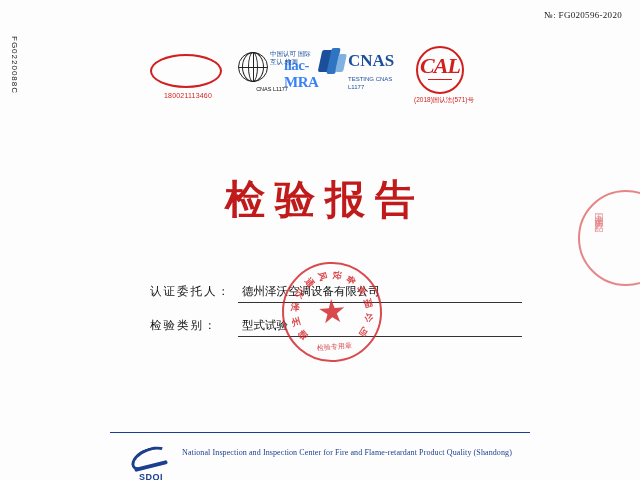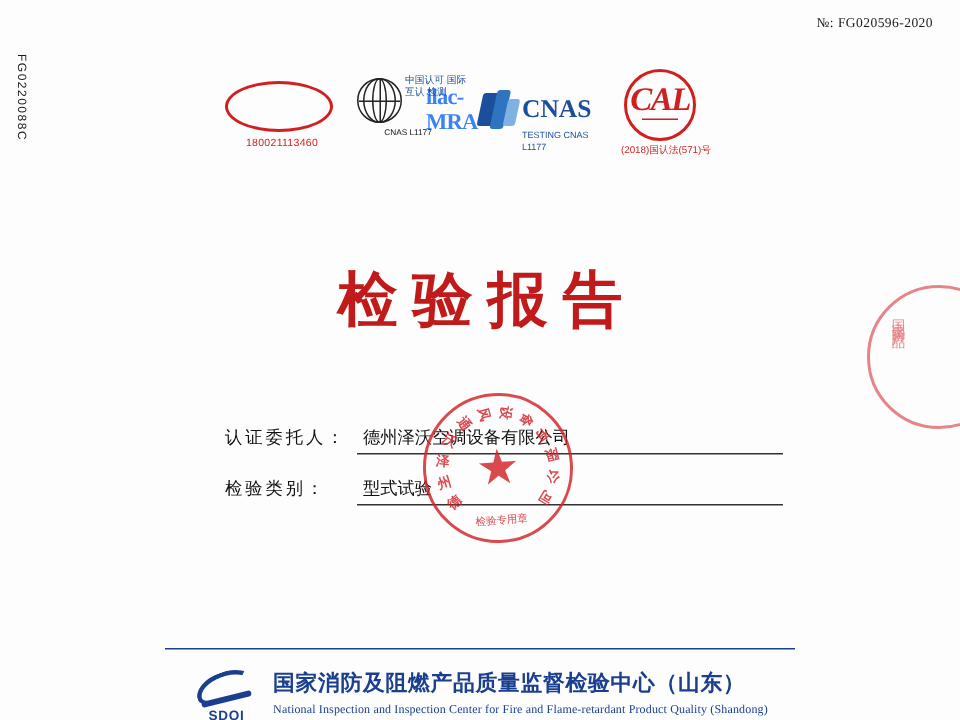--- a/index.html
+++ b/index.html
@@ -155,21 +155,21 @@
     text-align: center;
     font-size: 5.5px;
     color: #111;
     line-height: 7px;
   }
 
   
   .cnas {
     position: absolute;
     left: 170px;
-    top: 12px;
+    top: 0;
     width: 76px;
     height: 56px;
   }
   .cnas .mark {
     position: absolute;
     left: 0; top: 4px;
     width: 26px; height: 26px;
   }
   .cnas .mark .b1, .cnas .mark .b2, .cnas .mark .b3 {
     position: absolute;
@@ -559,19 +559,18 @@
 
   <div class="footer">
     <div class="rule"></div>
     <div class="inner">
       <div class="sdqi-logo">
         <div class="swoosh"></div>
         <div class="bar"></div>
         <div class="abbr">SDQI</div>
       </div>
       <div class="footer-text">
-        <div class="footer-cn">国家消防及阻燃产品质量监督检验中心（山东）</div>
         <div class="footer-en">National Inspection and Inspection Center for Fire and Flame-retardant Product Quality (Shandong)</div>
       </div>
     </div>
   </div>
 
 </div>
 
 </body></html>

